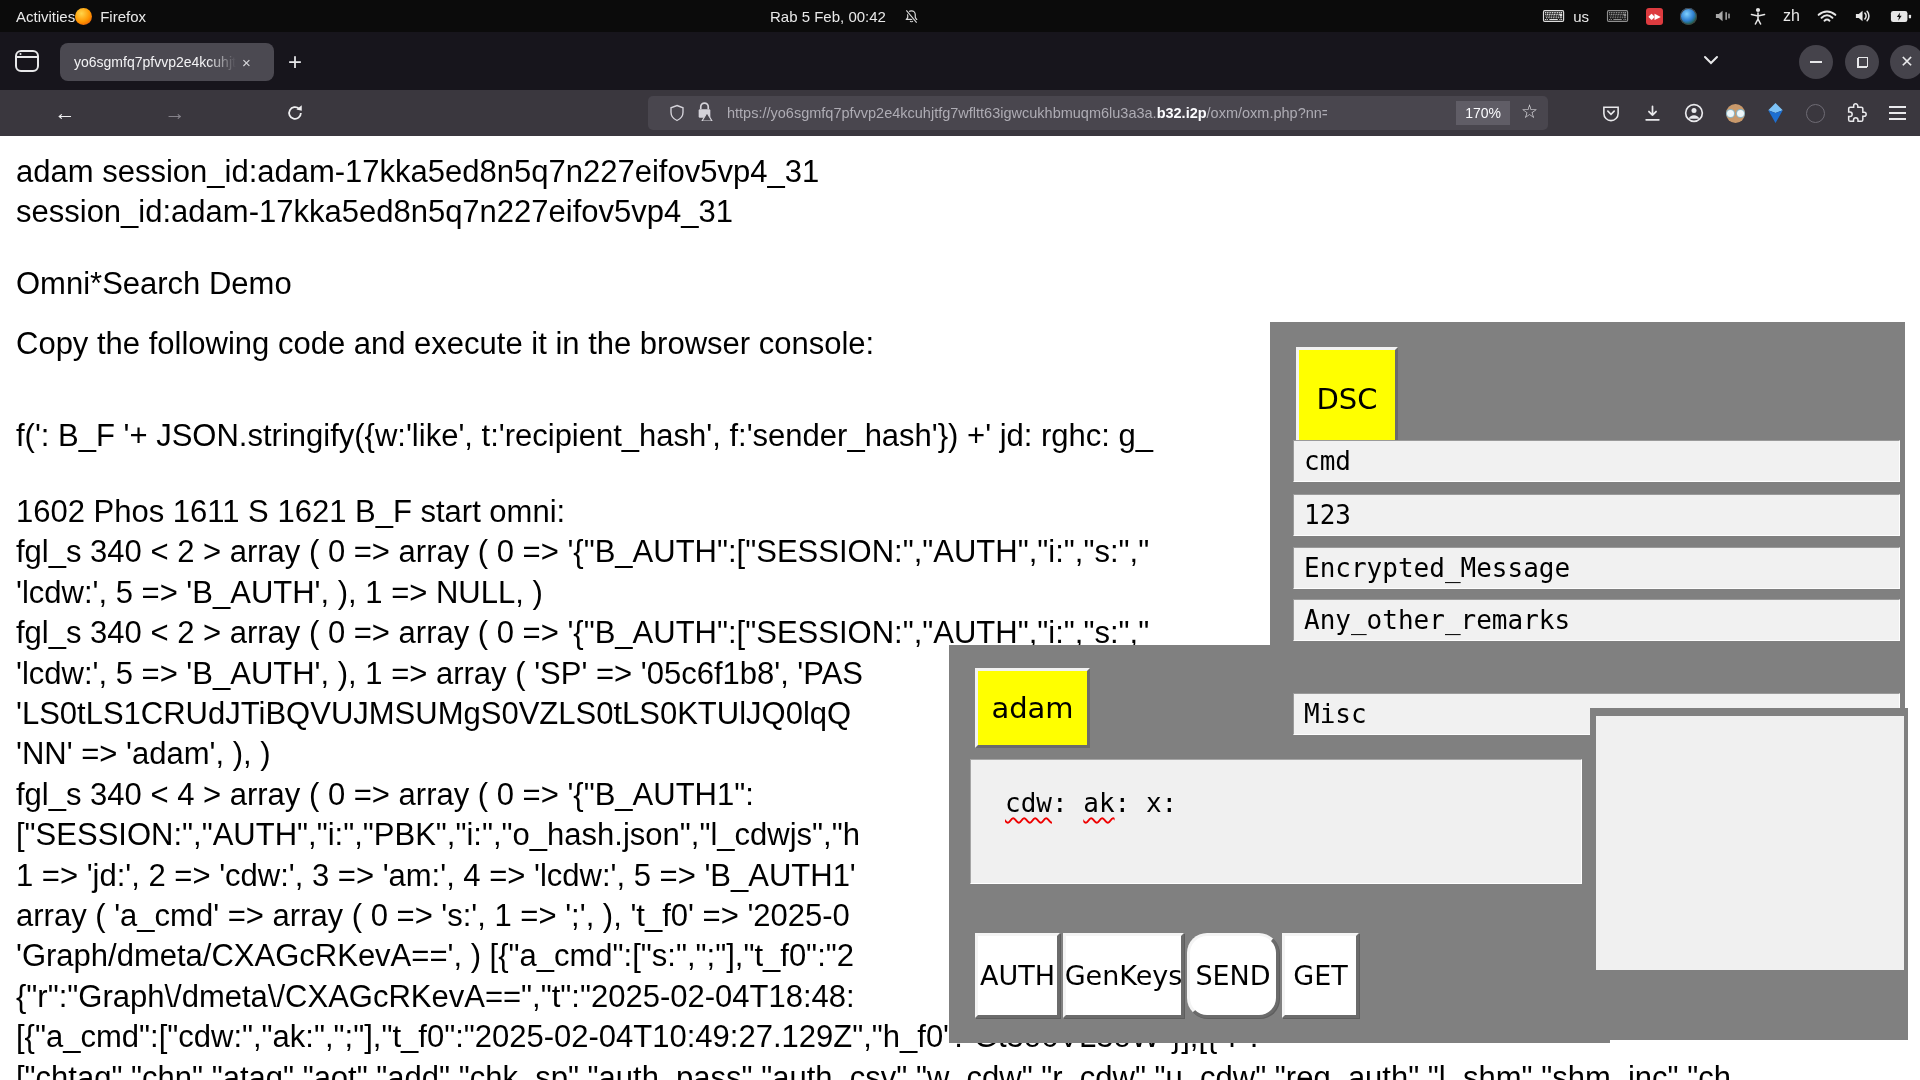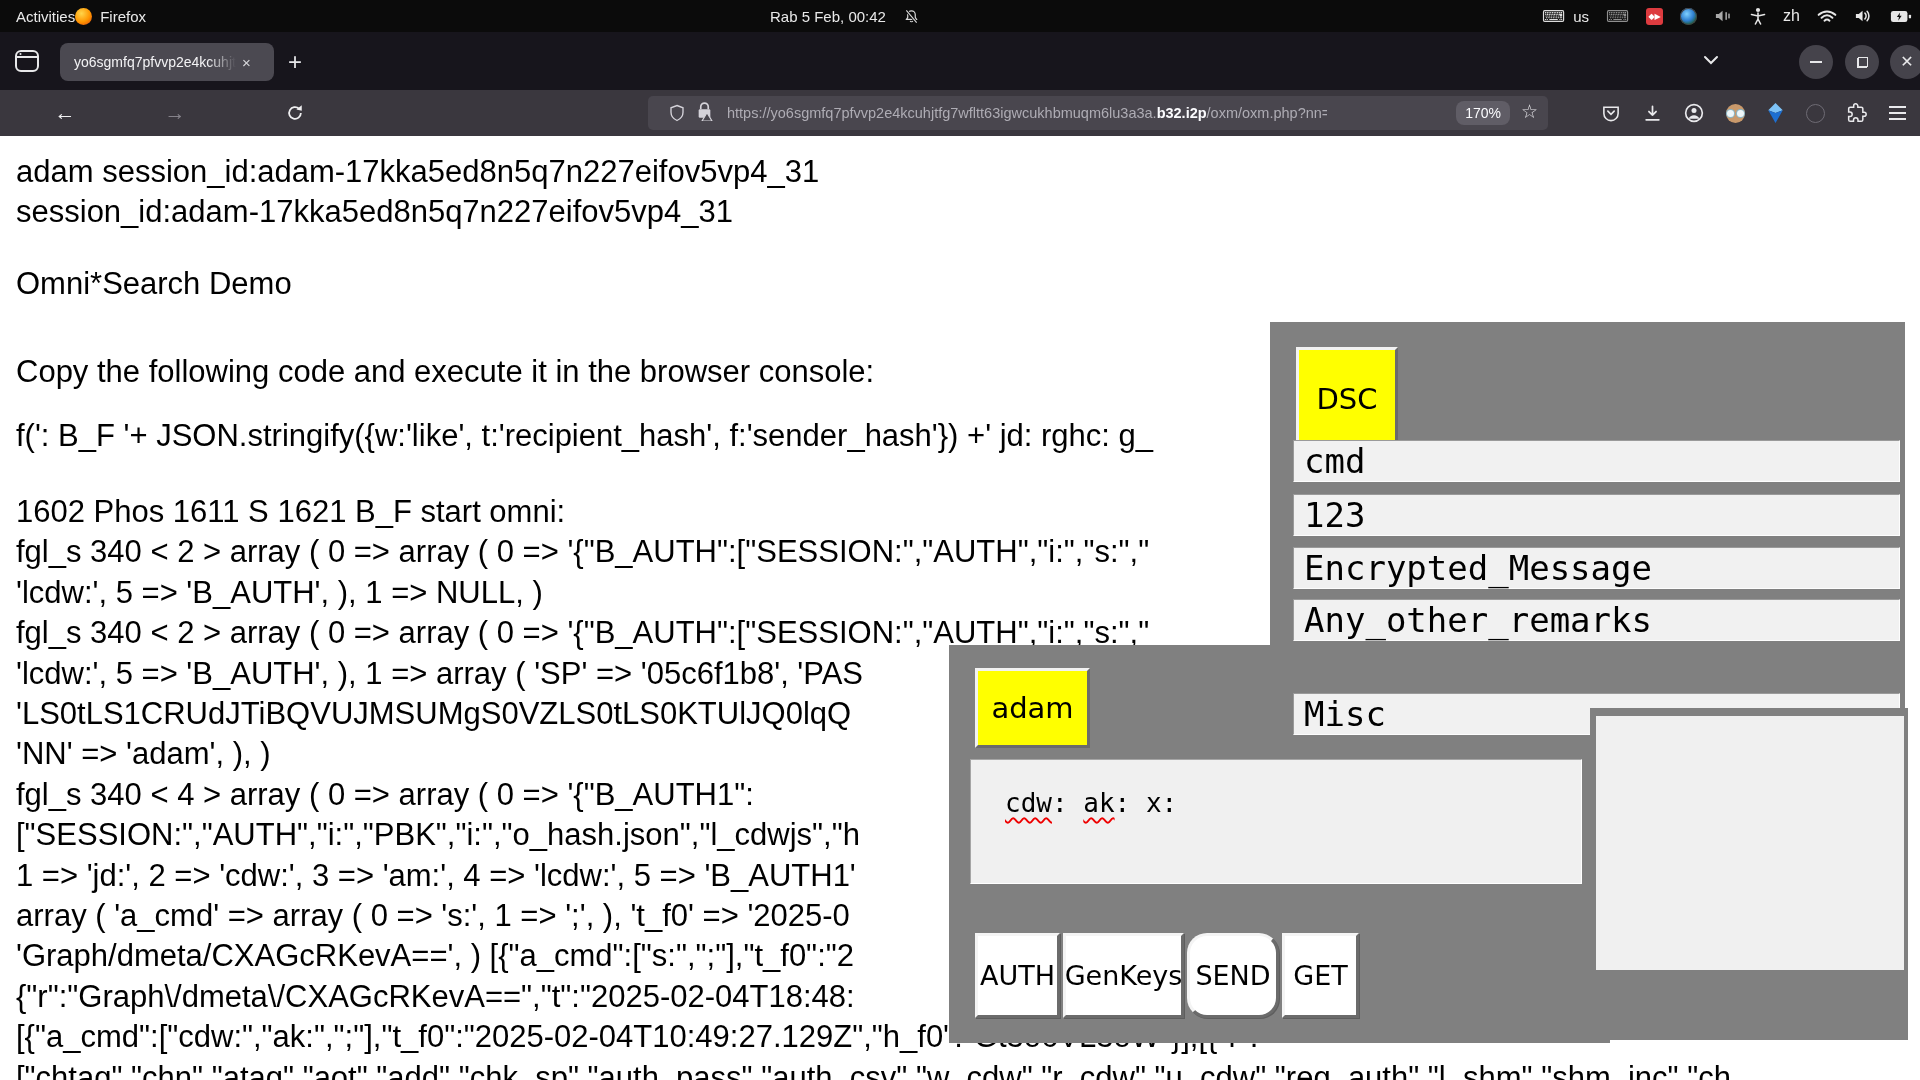--- a/index.html
+++ b/index.html
@@ -47,50 +47,50 @@
   
   .nav-bar { position:absolute; left:0; top:90px; width:1920px; height:46px; background:#3a373e; }
   .nav-ic { position:absolute; top:8px; width:30px; height:30px; display:flex; align-items:center; justify-content:center;
             color:#efeff1; font-size:21px; }
   .nav-back { left:50px; } .nav-fwd { left:160px; color:#85828a; } .nav-reload { left:280px; }
   .url-box { position:absolute; left:648px; top:6px; width:900px; height:34px; background:#49464e; border-radius:5px;
              display:flex; align-items:center; }
   .url-shield { margin-left:20px; } .url-lock { margin-left:10px; position:relative; }
   .url-text { margin-left:14px; font-size:14.5px; color:#aeacb4; white-space:nowrap; overflow:hidden; width:600px; }
   .url-text .etld { color:#fbfbfe; font-weight:600; }
-  .zoom-badge { position:absolute; right:38px; top:5px; height:24px; padding:0 9px; background:#605d66; border-radius:8px;
+  .zoom-badge { position:absolute; right:38px; top:5px; height:24px; padding:0 9px; background:#605d66; border-radius:0;
                 color:#fbfbfe; font-size:14px; display:flex; align-items:center; }
   .star { position:absolute; right:10px; top:4px; font-size:19px; color:#e2e1e5; font-family:"DejaVu Sans", sans-serif; }
   .nav-right { position:absolute; right:14px; top:8px; height:30px; display:flex; align-items:center; gap:22px; }
   .face-ic { width:19px; height:19px; border-radius:50%; background:#c9996b; position:relative; }
   .face-ic::before, .face-ic::after { content:""; position:absolute; top:6px; width:7px; height:7px; border-radius:50%;
       background:#eef6f8; box-shadow:0 0 0 1px #88b7c9; }
   .face-ic::before { left:1px; } .face-ic::after { right:1px; }
   .palm-ic { width:19px; height:19px; border-radius:50%; border:1.5px solid #6e6b74; }
   .burger { display:flex; flex-direction:column; gap:4px; }
   .burger i { display:block; width:17px; height:2px; background:#e9e9ec; }
 
   
   .content { position:absolute; left:0; top:136px; width:1920px; height:944px; background:#fff; overflow:hidden;
              color:#000; }
   .tline { white-space:nowrap; font-size:31px; line-height:40.4px; }
   .pblock { position:absolute; left:16px; }
-  #para1 { top:16px; } #para2 { top:128px; } #para3 { top:216px;text-align:center; } #para4 { top:280px; } #bigblock { top:356px; }
+  #para1 { top:16px; } #para2 { top:128px; } #para3 { top:188px;text-align:center; } #para4 { top:280px; } #bigblock { top:356px; }
 
   
   .panel { position:absolute; background:#808080; }
   #dsc-panel { left:1270px; top:186px; width:635px; height:428px; z-index:30; }
   #adam-panel { left:949px; top:509px; width:661px; height:398px; z-index:20; }
   #br-panel { left:1590px; top:572px; width:318px; height:332px; z-index:40; }
   .ybtn { position:absolute; background:#ffff00; border:3px solid; border-color:#f2f2f2 #6b6b6b #6b6b6b #f2f2f2;
           color:#000; font-family:"DejaVu Sans", sans-serif; font-size:29px;
           display:flex; align-items:center; justify-content:center; }
   .pfield { position:absolute; left:23px; width:607px; height:42px; background:#f1f1f1;
             border:1px solid #9a9a9a; border-bottom-color:#fdfdfd; border-right-color:#fdfdfd;
-            font-family:"DejaVu Sans Mono", monospace; font-size:34px; color:#000;
+            font-family:"DejaVu Sans Mono", monospace; font-size:26px; color:#000;
             display:flex; align-items:center; padding-left:10px; }
   .ptextarea { position:absolute; left:21px; top:114px; width:612px; height:125px; background:#f0f0f0;
                border:1px solid #a5a5a5; border-bottom-color:#fff; border-right-color:#fff;
                font-family:"DejaVu Sans Mono", monospace; font-size:26px; color:#000; padding:28px 0 0 34px; }
   .wavy { text-decoration:underline wavy #e00 1.5px; text-underline-offset:5px; }
   .wbtn { position:absolute; top:288px; height:85px; background:#fff; border:3px solid;
           border-color:#f4f4f4 #6b6b6b #6b6b6b #f4f4f4; box-shadow:1px 1px 0 #5e5e5e;
           color:#000; font-family:"DejaVu Sans", sans-serif; font-size:27px;
           display:flex; align-items:center; justify-content:center; }
   .br-box { position:absolute; left:6px; top:8px; width:308px; height:254px; background:#f0f0f0; }

